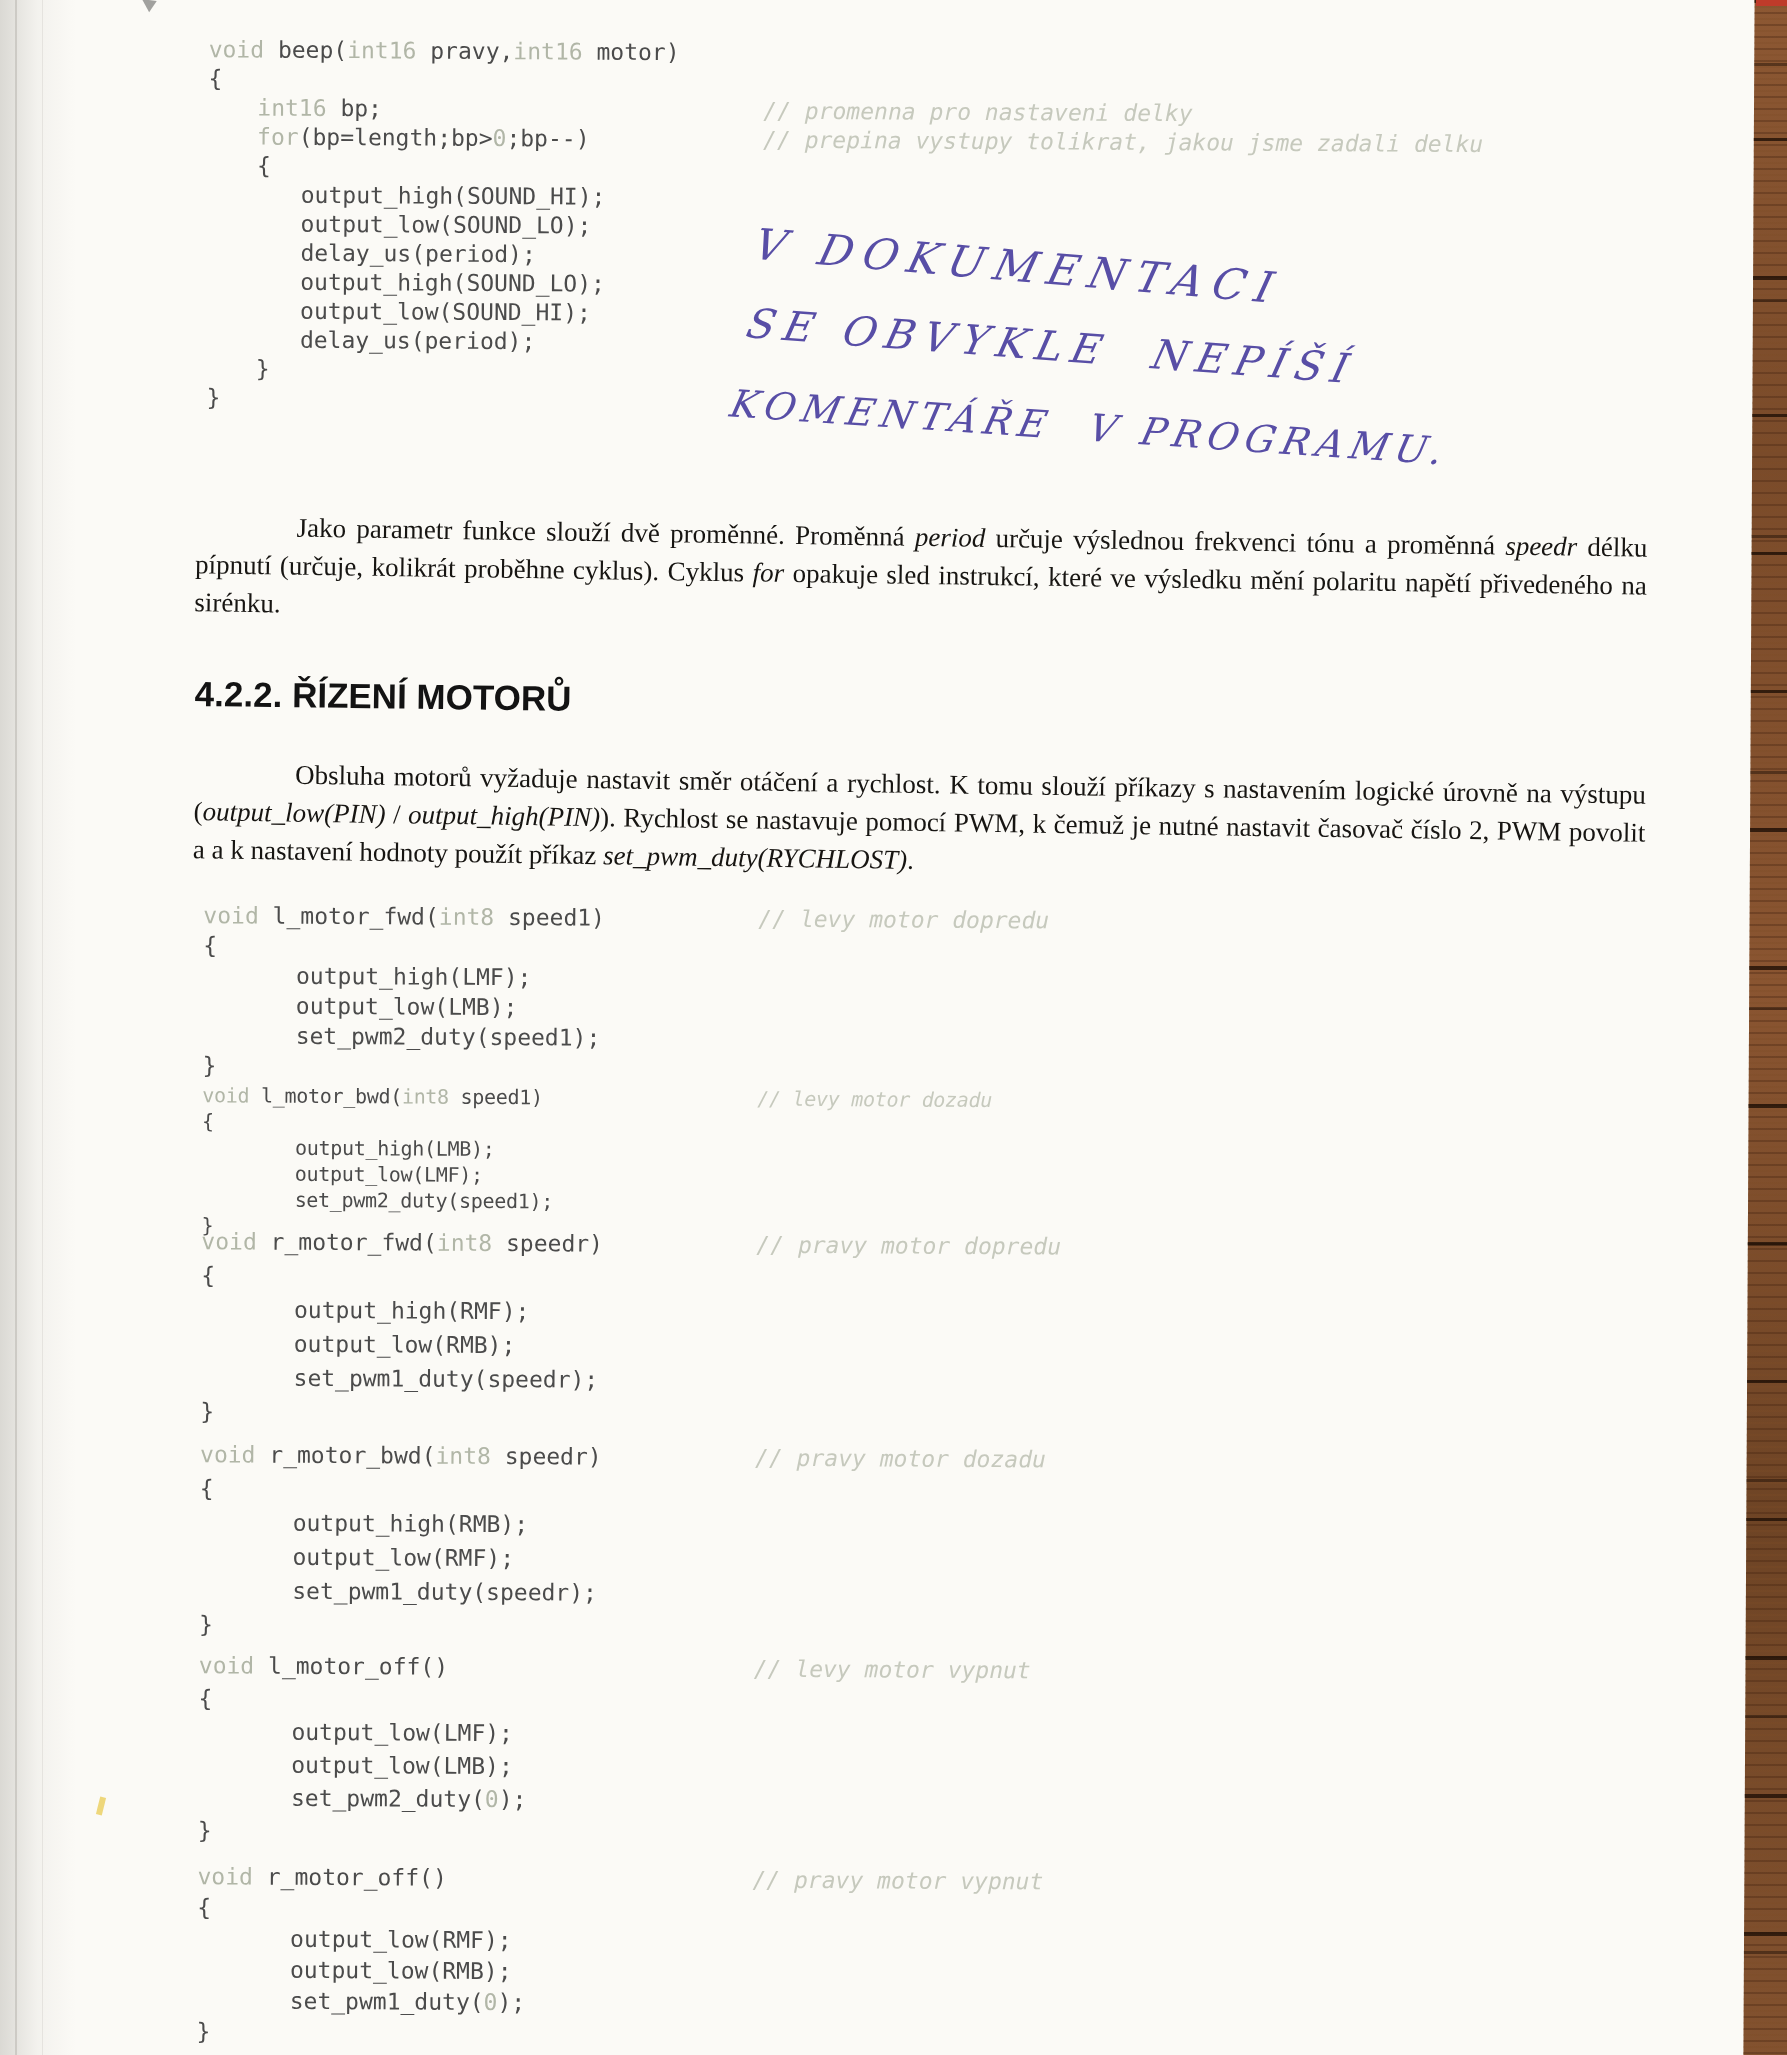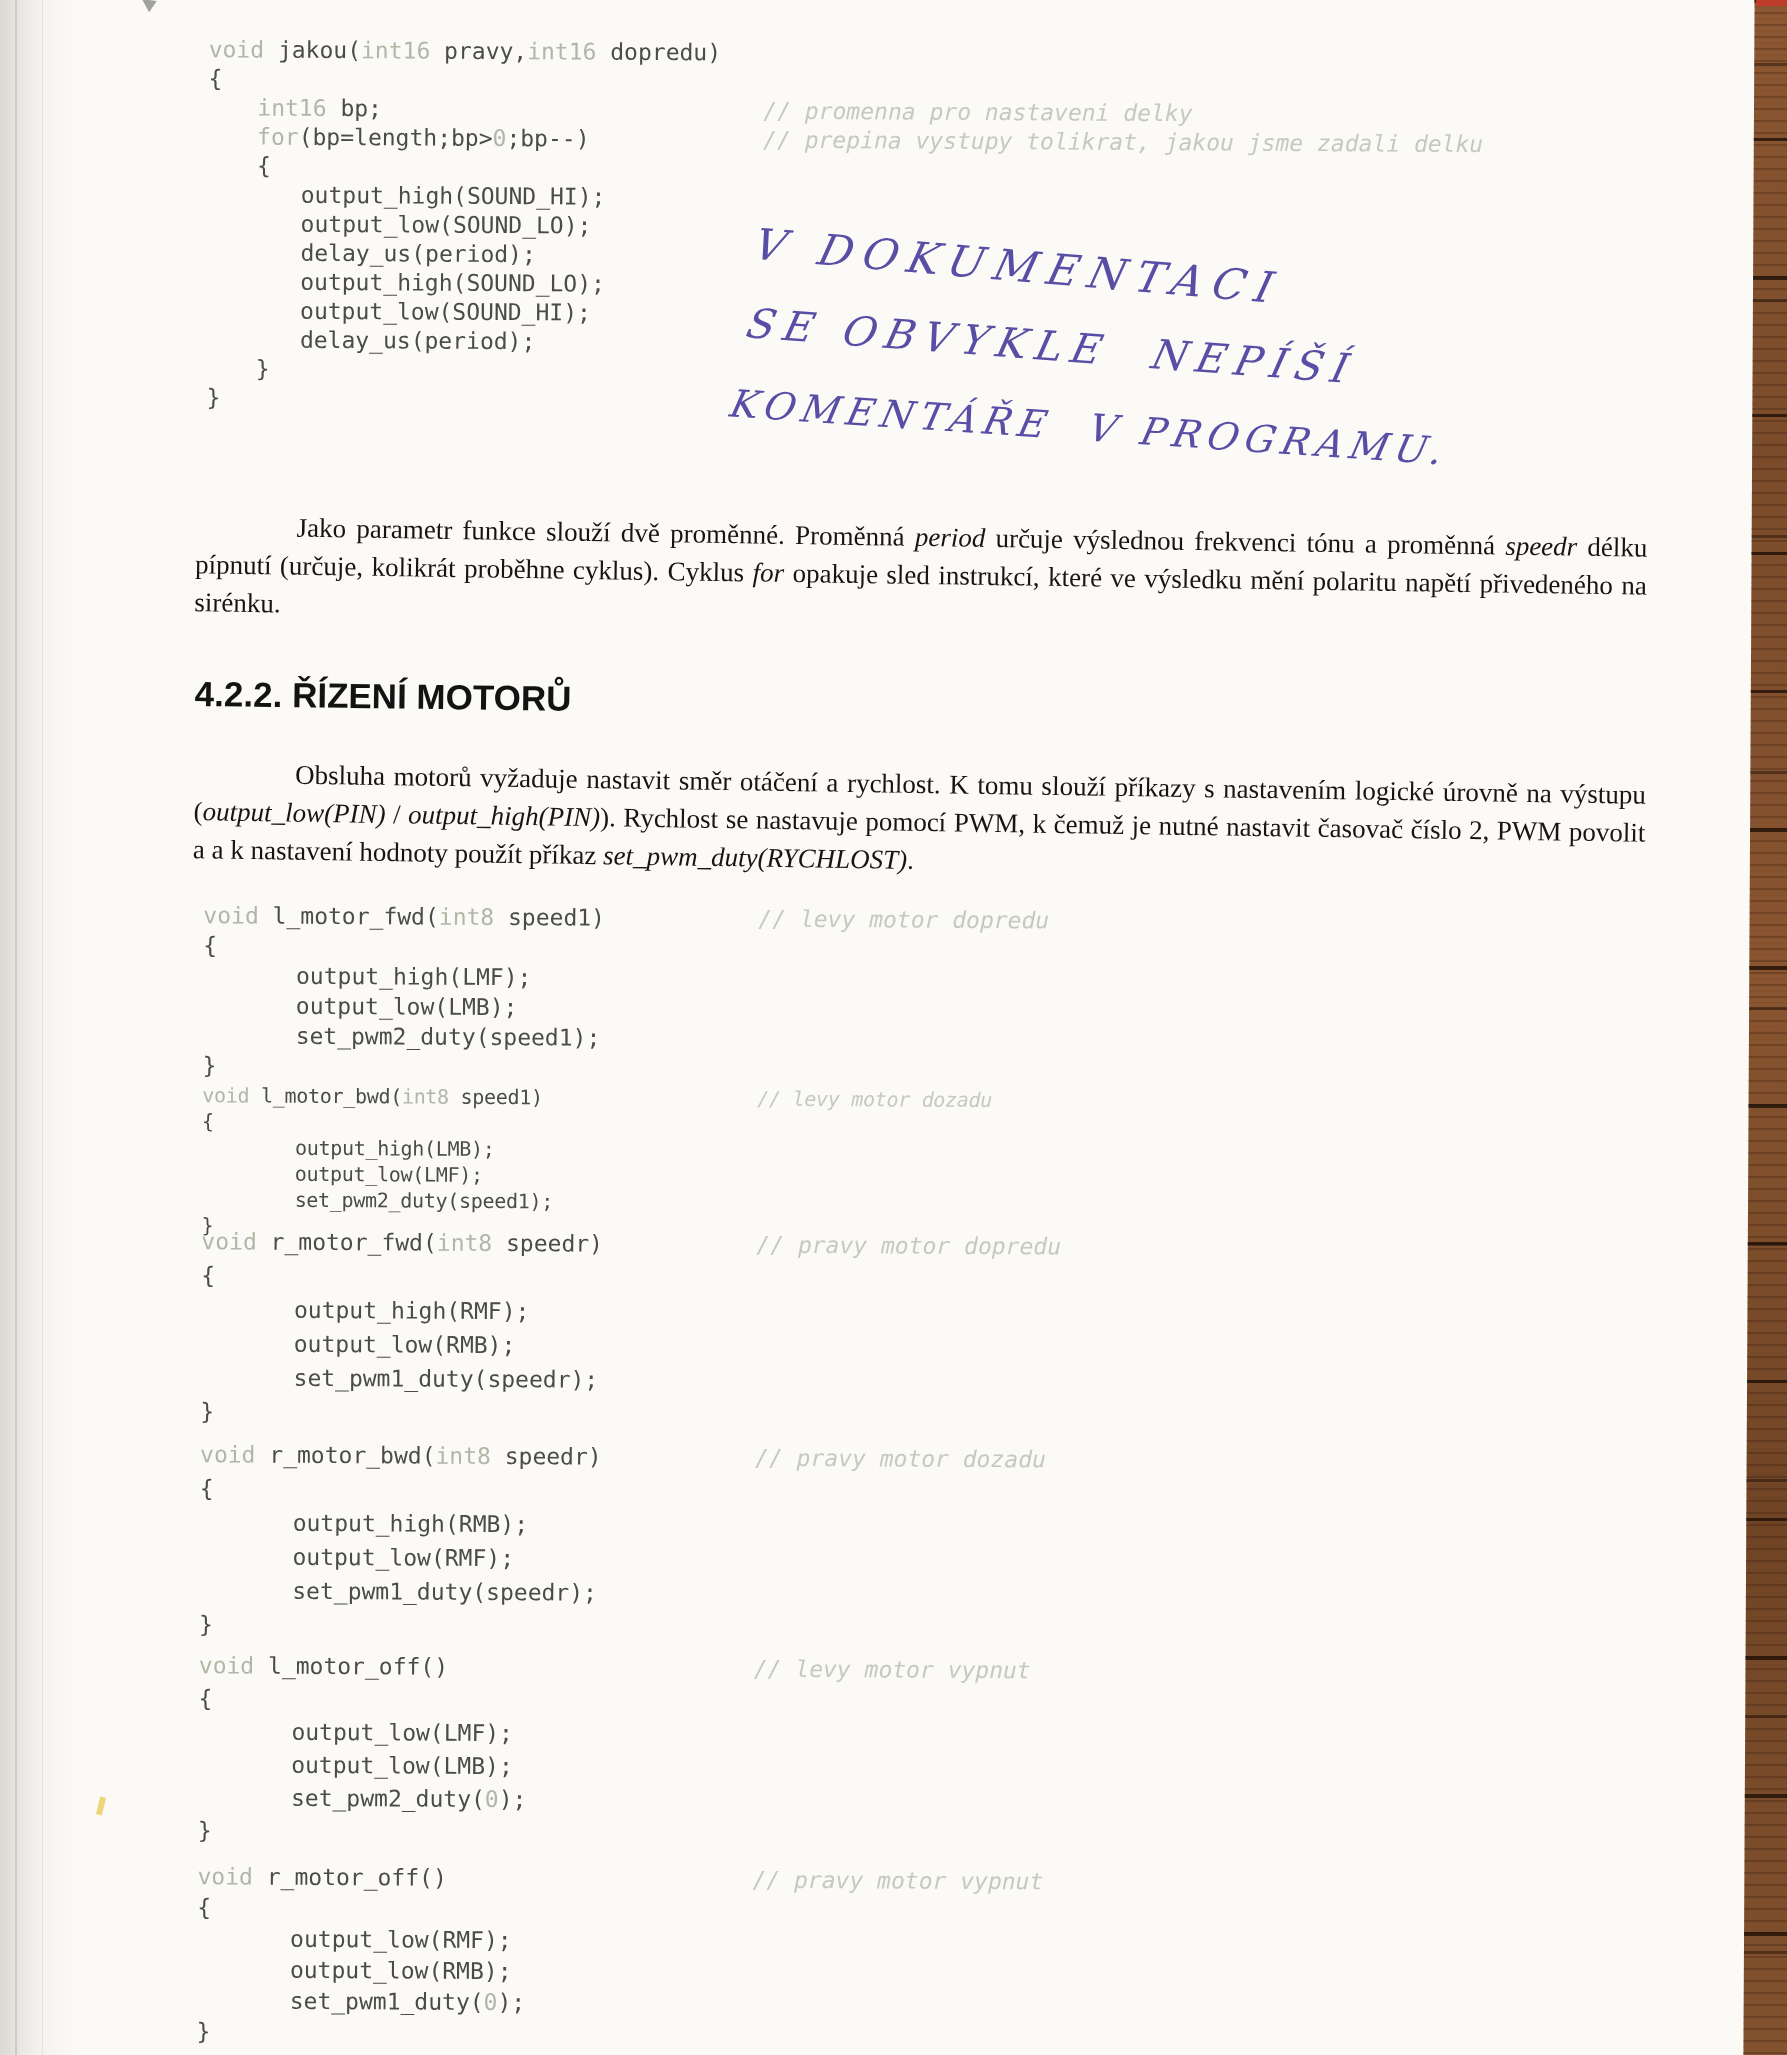--- a/index.html
+++ b/index.html
@@ -82,21 +82,21 @@
 <div class="left-line"></div>
 <div class="left-line2"></div>
 <div class="wood"></div>
 <div class="wood-red"></div>
 <div class="mark-top"></div>
 <div class="mark-yellow"></div>
 
 <div class="content">
 
   <div class="code-block cb-beep">
-      <div class="code-line"><span class="kw">void </span><span>jakou(</span><span class="kw">int16</span><span> pravy,</span><span class="kw">int16</span><span> dopredu)</span></div>
+      <div class="code-line"><span class="kw">void </span><span>beep(</span><span class="kw">int16</span><span> pravy,</span><span class="kw">int16</span><span> motor)</span></div>
       <div class="code-line"><span>{</span></div>
       <div class="code-line ind1"><span class="kw">int16</span><span> bp;</span><span class="com">// promenna pro nastaveni delky</span></div>
       <div class="code-line ind1"><span class="kw">for</span><span>(bp=length;bp&gt;</span><span class="kw">0</span><span>;bp--)</span><span class="com">// prepina vystupy tolikrat, jakou jsme zadali delku</span></div>
       <div class="code-line ind1"><span>{</span></div>
       <div class="code-line ind2"><span>output_high(SOUND_HI);</span></div>
       <div class="code-line ind2"><span>output_low(SOUND_LO);</span></div>
       <div class="code-line ind2"><span>delay_us(period);</span></div>
       <div class="code-line ind2"><span>output_high(SOUND_LO);</span></div>
       <div class="code-line ind2"><span>output_low(SOUND_HI);</span></div>
       <div class="code-line ind2"><span>delay_us(period);</span></div>

